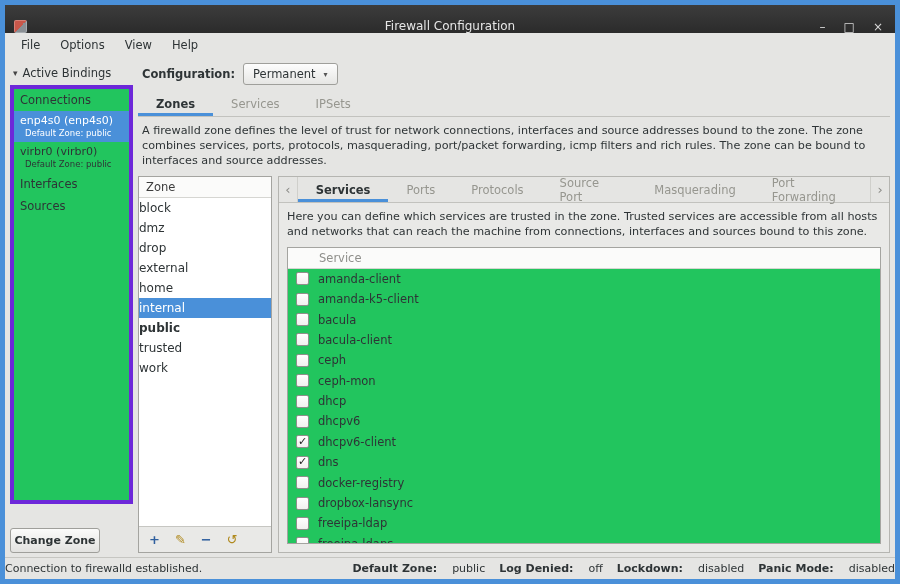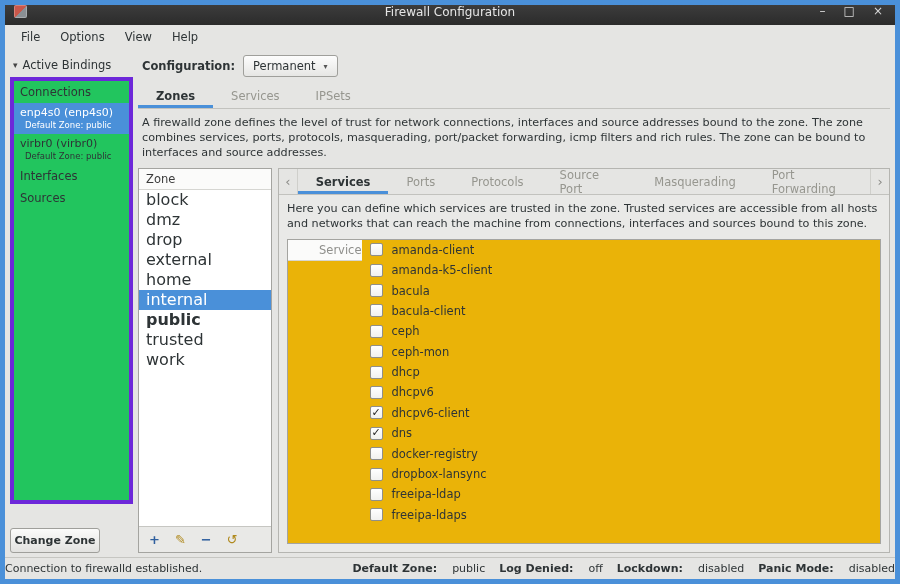--- a/index.html
+++ b/index.html
@@ -1,21 +1,21 @@
 <!DOCTYPE html>
 <html><head>
 <meta charset="utf-8">
 <style>
   * { box-sizing: border-box; margin: 0; padding: 0; }
   html,body { background:#555; }
   body { font-family:"DejaVu Sans","Liberation Sans",sans-serif; font-size:12px; color:#2e3436; }
   .window { width:900px; height:584px; border:5px solid #4a90d9; background:#e5e5e3; display:flex; flex-direction:column; overflow:hidden; }
 
   
-  .titlebar { height:20px; background:linear-gradient(#3c3c3c,#2b2b2b); color:#e6e6e6; display:flex; align-items:flex-start; position:relative; flex:0 0 auto; }
+  .titlebar { height:28px; background:linear-gradient(#3c3c3c,#2b2b2b); color:#e6e6e6; display:flex; align-items:flex-end; position:relative; flex:0 0 auto; }
   .titlebar .win-icon { width:13px; height:13px; margin-left:9px; border-radius:2px;
     background:linear-gradient(135deg,#c9574a 0 50%, #8a8f94 50% 100%); box-shadow:inset 0 0 0 1px rgba(255,255,255,.25); }
   .titlebar .title { position:absolute; left:0; right:0; text-align:center; font-size:12px; }
   .win-controls { margin-left:auto; display:flex; align-items:center; gap:18px; padding-right:12px; z-index:1; }
   .win-controls span { color:#d8d8d8; font-size:12px; cursor:default; line-height:1; }
 
   
   .menubar { height:24px; background:#e5e5e3; display:flex; align-items:center; padding-left:6px; flex:0 0 auto; }
   .menu-item { padding:4px 10px; font-size:11.5px; color:#2e3436; }
 
@@ -53,33 +53,33 @@
 
   .zones-page { flex:1 1 auto; display:flex; flex-direction:column; overflow:hidden; }
   .zones-desc { font-size:11.2px; line-height:1.35; margin:6px 4px 8px; color:#2e3436; }
   .panels-row { flex:1 1 auto; display:flex; gap:6px; overflow:hidden; }
 
   
   .zone-panel { width:134px; flex:0 0 auto; background:#fff; border:1px solid #a4a4a0; display:flex; flex-direction:column; overflow:hidden; }
   .col-header { height:21px; line-height:21px; padding-left:7px; font-size:11.5px; background:#fbfbfa; border-bottom:1px solid #d6d6d2; flex:0 0 auto; }
   .zone-panel .col-header { color:#3c3c3c; }
   .zone-rows { flex:1 1 auto; overflow:hidden; }
-  .zone-row { height:20px; line-height:20px; padding-left:7px; font-size:16px; }
+  .zone-row { height:20px; line-height:20px; padding-left:0; font-size:12px; }
   .zone-row.selected { background:#4a90d9; color:#fff; }
   .zone-row.bold { font-weight:bold; }
   .zone-toolbar { height:26px; flex:0 0 auto; background:#e9e9e7; border-top:1px solid #c6c6c2; display:flex; align-items:center; gap:15px; padding:0 10px; }
   .tool-btn { border:none; background:none; font-size:13px; line-height:1; cursor:default; padding:0; font-family:inherit; }
   .tool-btn.blue { color:#2f5f9e; font-weight:bold; }
   .tool-btn.gold { color:#b08a1e; }
 
   
   .svc-notebook { flex:1 1 auto; display:flex; flex-direction:column; border:1px solid #b5b5b1; background:#e9e9e7; overflow:hidden; }
   .svc-content { flex:1 1 auto; display:flex; flex-direction:column; padding:6px 8px 8px; overflow:hidden; }
   .svc-desc { font-size:11.2px; line-height:1.35; margin-bottom:7px; color:#2e3436; }
-  .svc-listbox { flex:1 1 auto; background:#eab308; border:1px solid #a4a4a0; display:flex; flex-direction:row; overflow:hidden; }
+  .svc-listbox { flex:1 1 auto; background:#22c55e; border:1px solid #a4a4a0; display:flex; flex-direction:column; overflow:hidden; }
   .svc-listbox .col-header { color:#8f8f8b; padding-left:31px; }
   .svc-rows { flex:1 1 auto; overflow:hidden; }
   .svc-row { height:20.4px; display:flex; align-items:center; gap:9px; padding-left:8px; }
   .cb { width:13px; height:13px; flex:0 0 auto; background:linear-gradient(#fff,#f1f1ef); border:1px solid #8f8f8b; border-radius:2px;
     display:flex; align-items:center; justify-content:center; }
   .cb .cb-mark { font-size:11px; font-weight:bold; color:#222; line-height:1; margin-top:-1px; }
   .svc-name { font-size:11.5px; }
 
   
   .statusbar { height:22px; flex:0 0 auto; background:#e5e5e3; border-top:1px solid #c6c6c2; display:flex; align-items:center; justify-content:space-between; padding:0 0; font-size:11px; }

